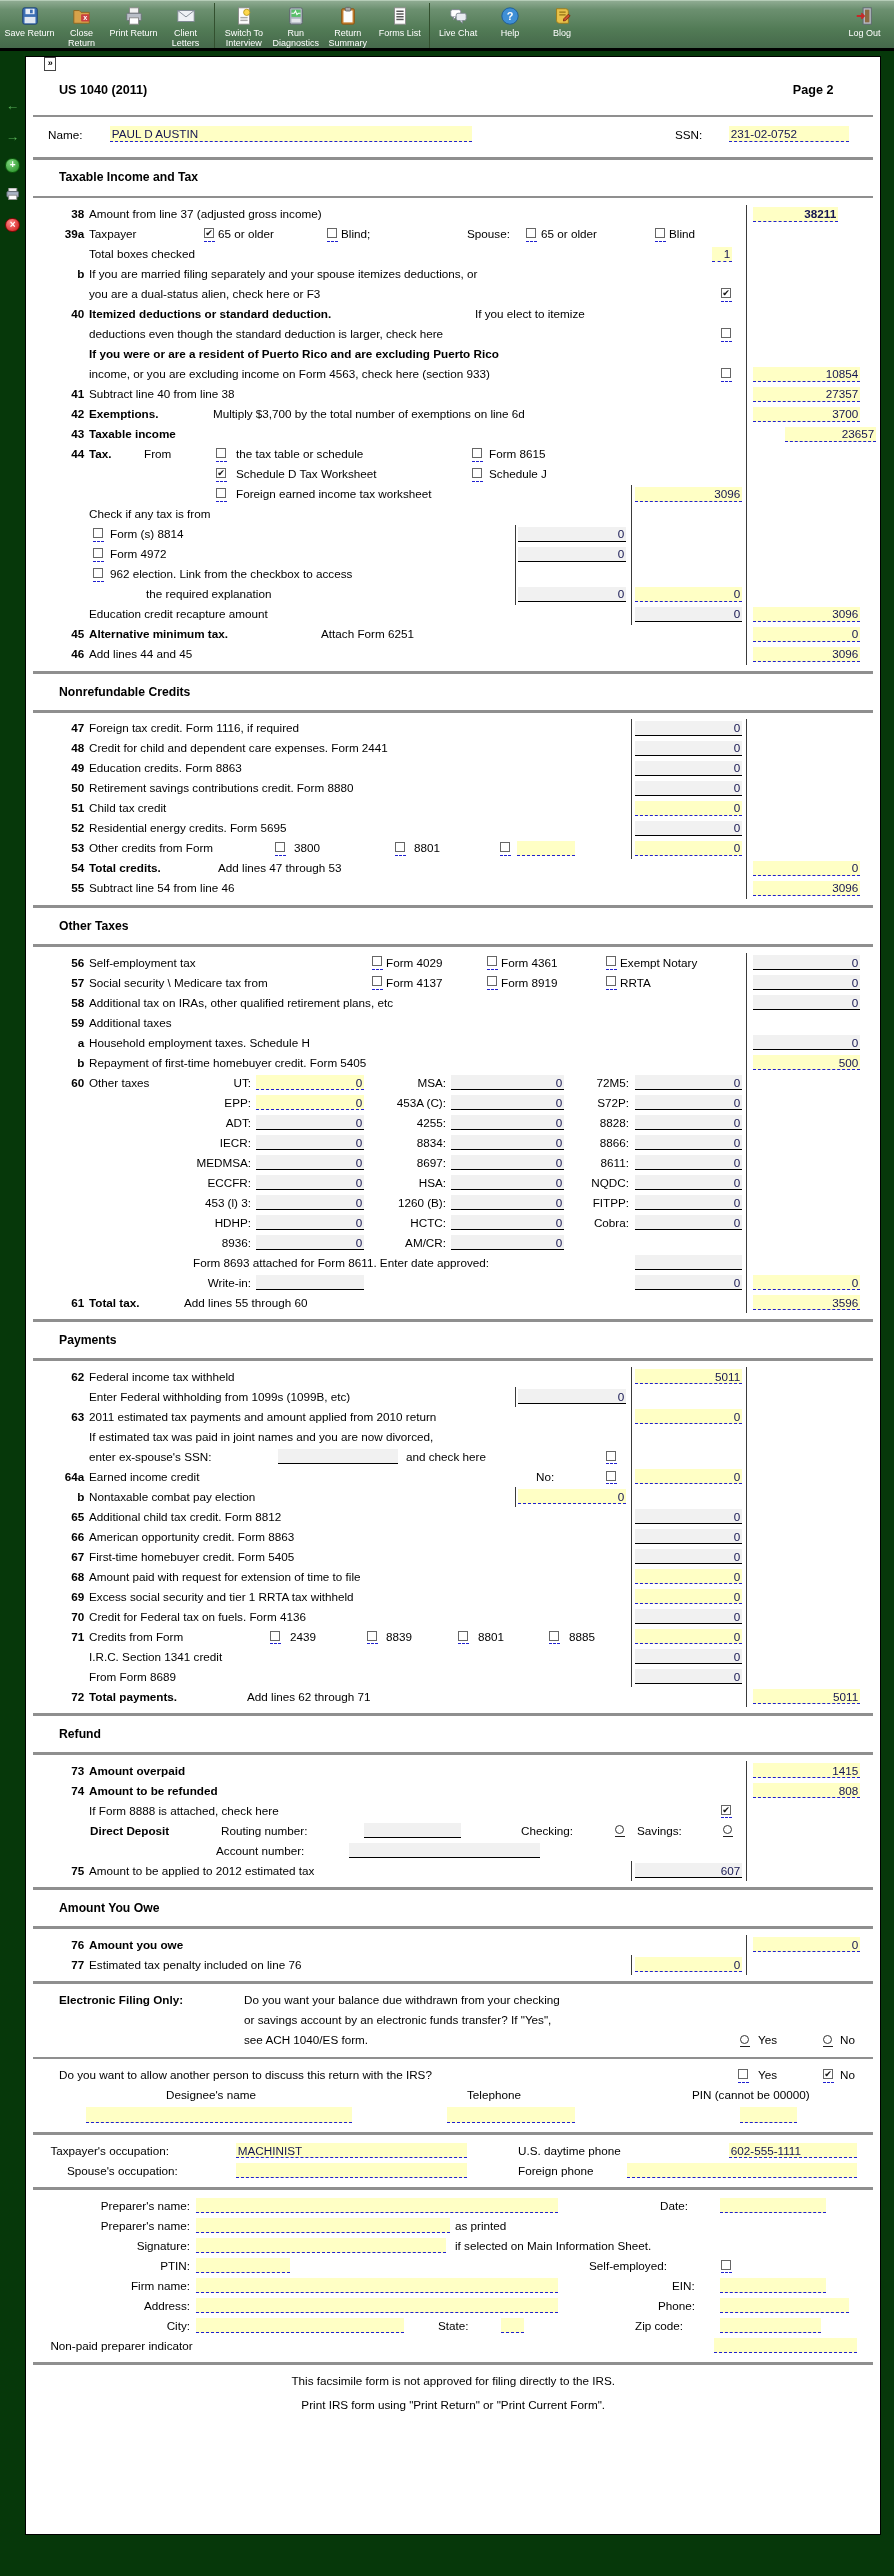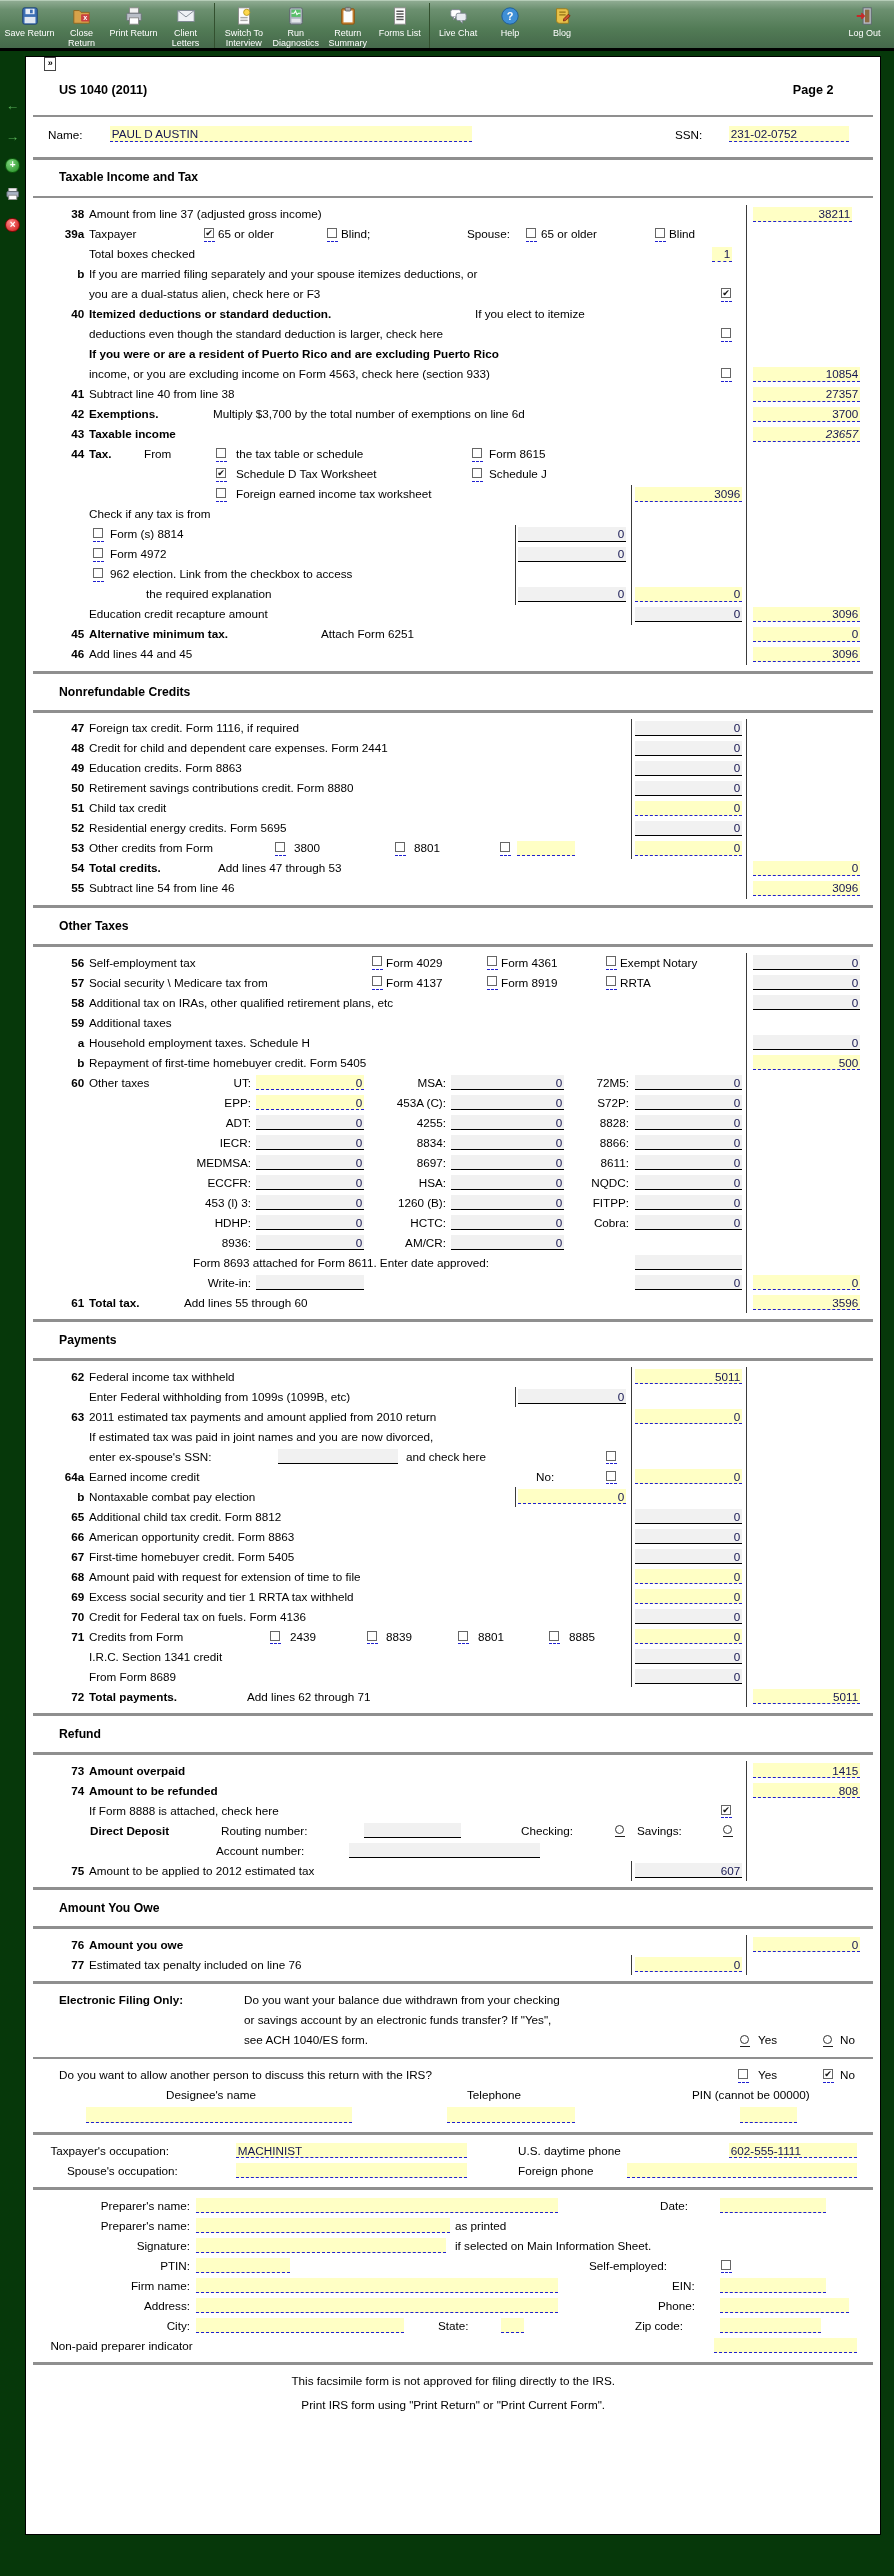--- a/index.html
+++ b/index.html
@@ -273,21 +273,21 @@
 
     <div id="lines">
         <div class="secrow">
           <span class="sectitle">Taxable Income and Tax</span>
         </div>
         <div class="hrule"></div>
         <div class="frow">
           <div class="vline" style="left: 720px;"></div>
           <span class="num">38</span>
           <span class="txt" style="left: 63px;">Amount from line 37  (adjusted gross income)</span>
-          <div class="fld" style="left: 727px; width: 99px;">
+          <div class="fld" style="left: 727px; width: 85px; font-weight: bold;">
             <span>38211</span>
           </div>
         </div>
         <div class="frow">
           <div class="vline" style="left: 720px;"></div>
           <span class="num">39a</span>
           <span class="txt" style="left: 63px; text-align: center;">Taxpayer</span>
           <div class="chk" style="left: 178px;">✔</div>
           <div class="chk-u" style="left: 178px;"></div>
           <span class="txt" style="left: 192px;">65 or older</span>
@@ -359,21 +359,21 @@
           <span class="txt bold" style="left: 63px;">Exemptions.</span>
           <span class="txt" style="left: 187px;">Multiply $3,700 by the total number of exemptions on line 6d</span>
           <div class="fld" style="left: 727px; width: 107px;">
             <span>3700</span>
           </div>
         </div>
         <div class="frow">
           <div class="vline" style="left: 720px;"></div>
           <span class="num">43</span>
           <span class="txt bold" style="left: 63px;">Taxable income</span>
-          <div class="fld" style="left: 727px; width: 107px; font-style: italic;">
+          <div class="fld" style="left: 759px; width: 91px;">
             <span>23657</span>
           </div>
         </div>
         <div class="frow">
           <div class="vline" style="left: 720px;"></div>
           <span class="num">44</span>
           <span class="txt bold" style="left: 63px;">Tax.</span>
           <span class="txt" style="left: 118px;">From</span>
           <div class="chk" style="left: 190px;"></div>
           <div class="chk-u" style="left: 190px;"></div>

